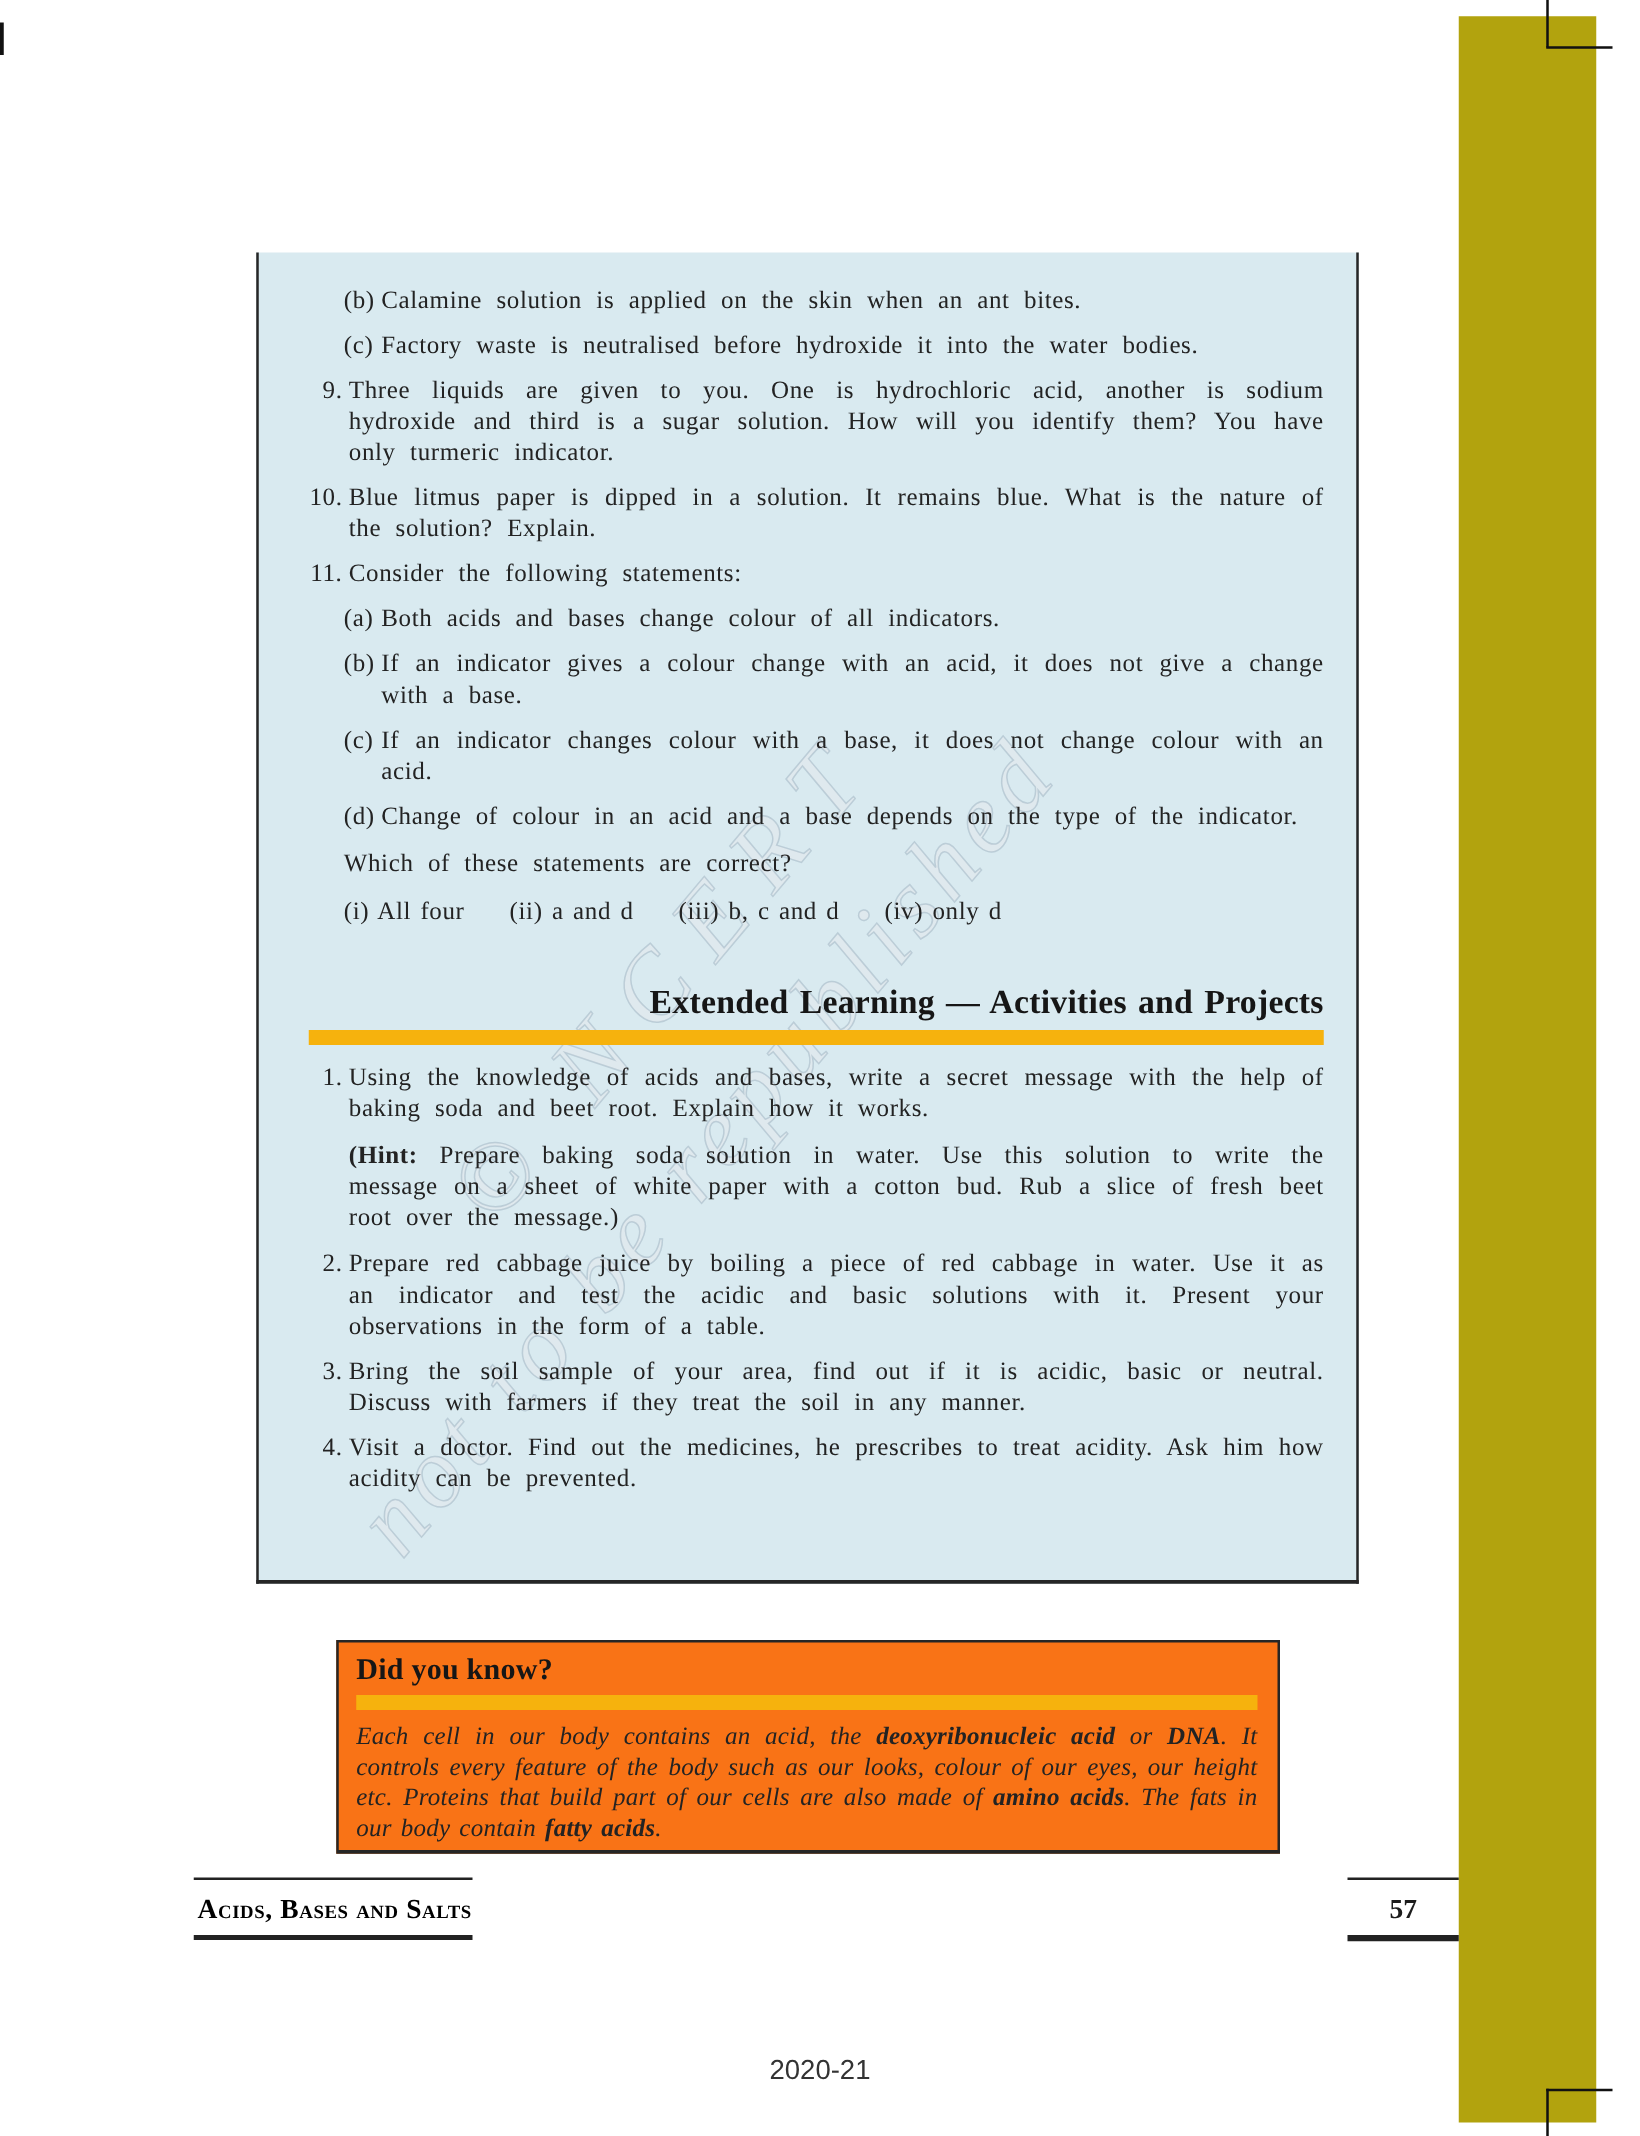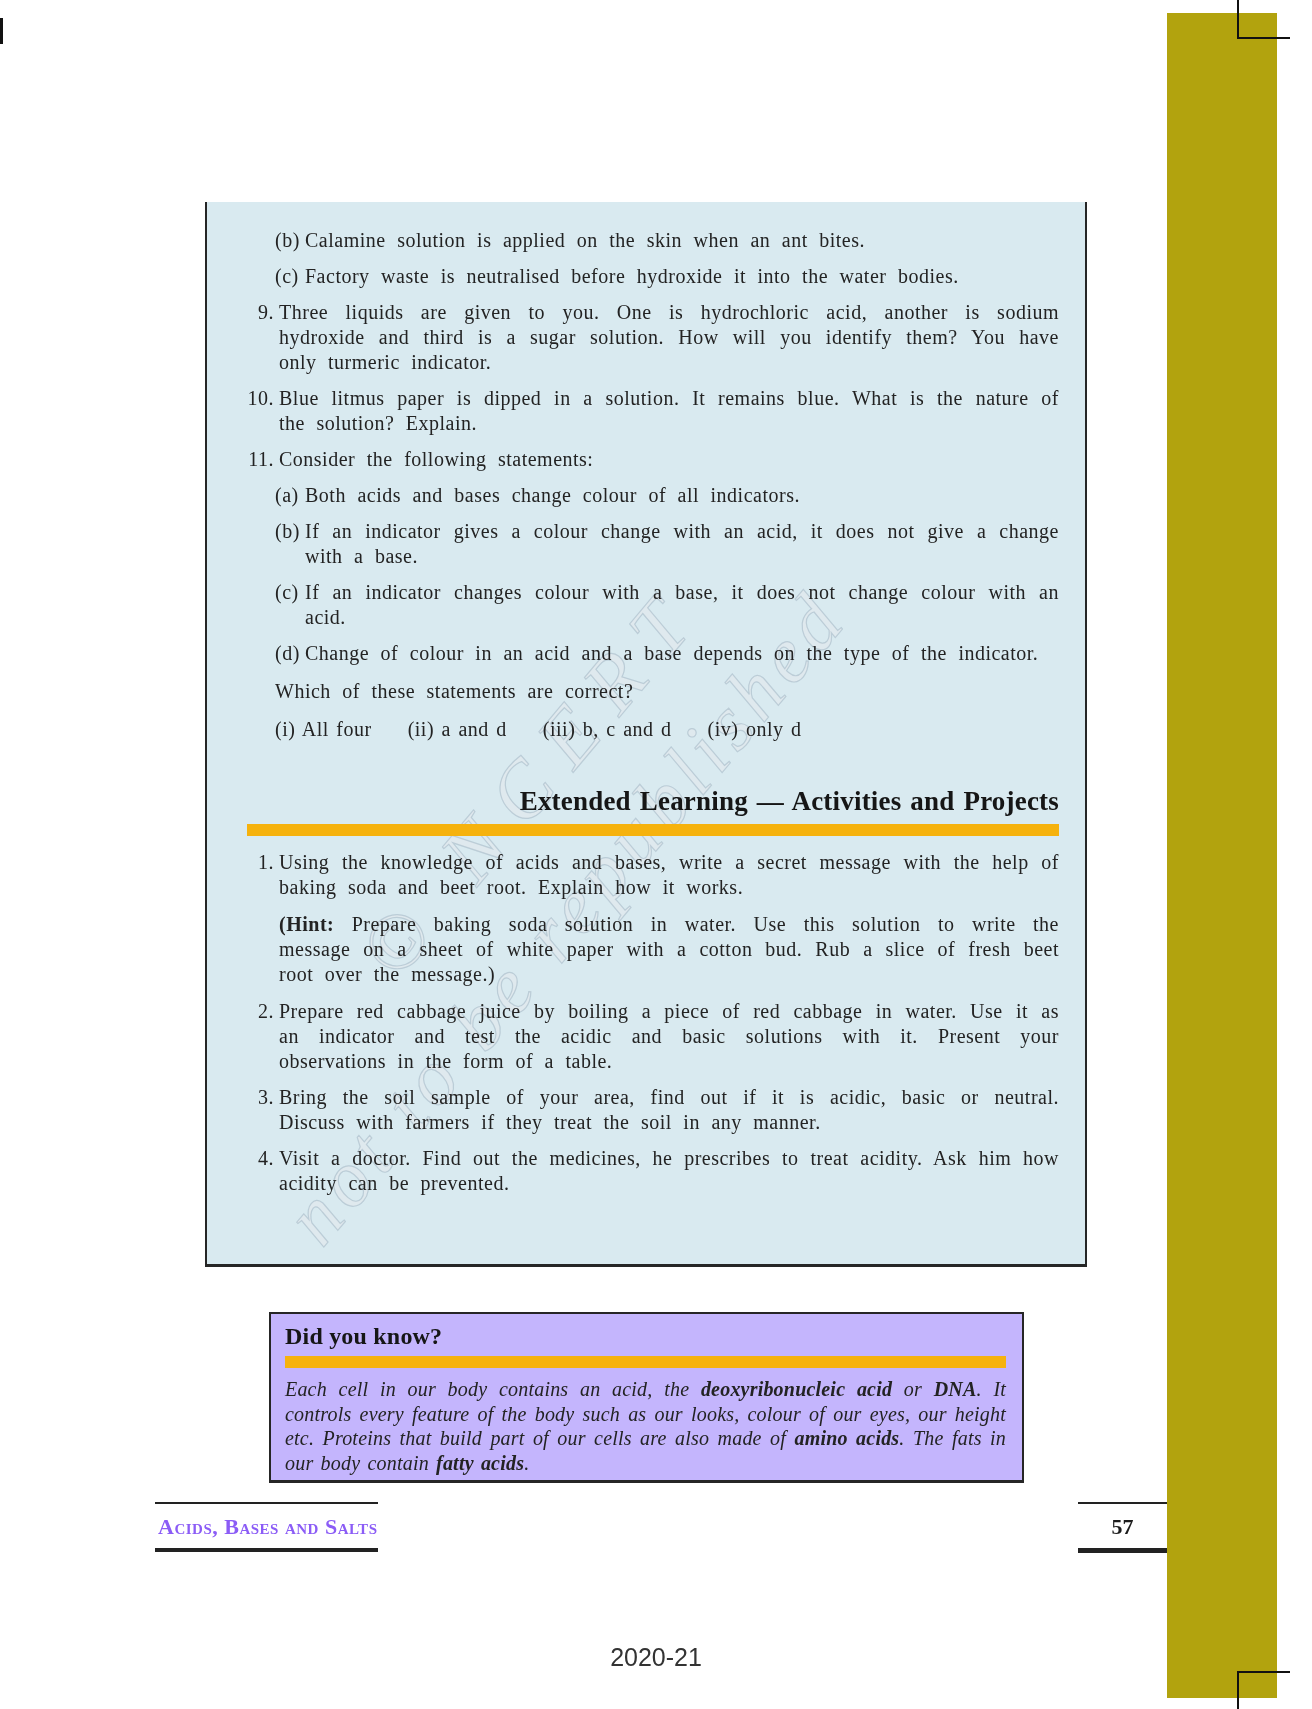--- a/index.html
+++ b/index.html
@@ -48,45 +48,45 @@
     letter-spacing:0.2px;word-spacing:2px;text-align:right;
   }
   .el-bar{height:12px;background:#f6b20d;margin-top:7px;}
   .activities{margin-top:14px;}
   .hint{margin:12px 0 12px 32px;}
   .b{font-weight:bold;}
 
   
   .dyk{
     position:absolute;left:269px;top:1312px;width:755px;height:171px;box-sizing:border-box;
-    background:#c4b5fd;border:2px solid #262626;border-bottom-width:3px;overflow:hidden;
+    background:#f97316;border:2px solid #262626;border-bottom-width:3px;overflow:hidden;
   }
   .dyk-inner{position:relative;z-index:2;padding:7px 16px 0 14px;}
   .dyk-title{font-size:24px;line-height:30px;font-weight:bold;color:#161616;letter-spacing:0.2px;}
   .dyk-bar{height:12px;background:#f6b20d;margin:5px 0 9px 0;}
   .dyk-text{font-size:20px;line-height:24.5px;text-align:justify;letter-spacing:0.2px;word-spacing:2px;font-style:italic;}
 
   
   .rule{position:absolute;background:#222;}
   .fl-thin{left:155px;top:1502px;width:223px;height:2px;}
   .fl-thick{left:155px;top:1548px;width:223px;height:4px;}
   .fr-thin{left:1078px;top:1502px;width:89px;height:2px;}
   .fr-thick{left:1078px;top:1548px;width:89px;height:5px;}
   .chapter-title{
     position:absolute;left:158px;top:1513px;width:220px;
     font-variant:small-caps;font-weight:bold;font-size:22px;line-height:28px;
-    color:#8b5cf6;letter-spacing:0.5px;
+    color:#000000;letter-spacing:0.5px;
   }
   .page-number{
     position:absolute;left:1078px;top:1514px;width:89px;text-align:center;
     font-size:22px;font-weight:bold;color:#1c1c1c;
   }
   .year-label{
     position:absolute;left:0;top:1643px;width:1312px;text-align:center;
-    font-family:"Liberation Sans",sans-serif;font-size:25px;color:#333;
+    font-family:"Liberation Sans",sans-serif;font-size:22px;color:#333;
   }
 </style>
 </head>
 <body>
 
 <div class="olive-bar"></div>
 <div class="crop mark-left"></div>
 <div class="crop mark-tr-v"></div>
 <div class="crop mark-tr-h"></div>
 <div class="crop mark-br-h"></div>

